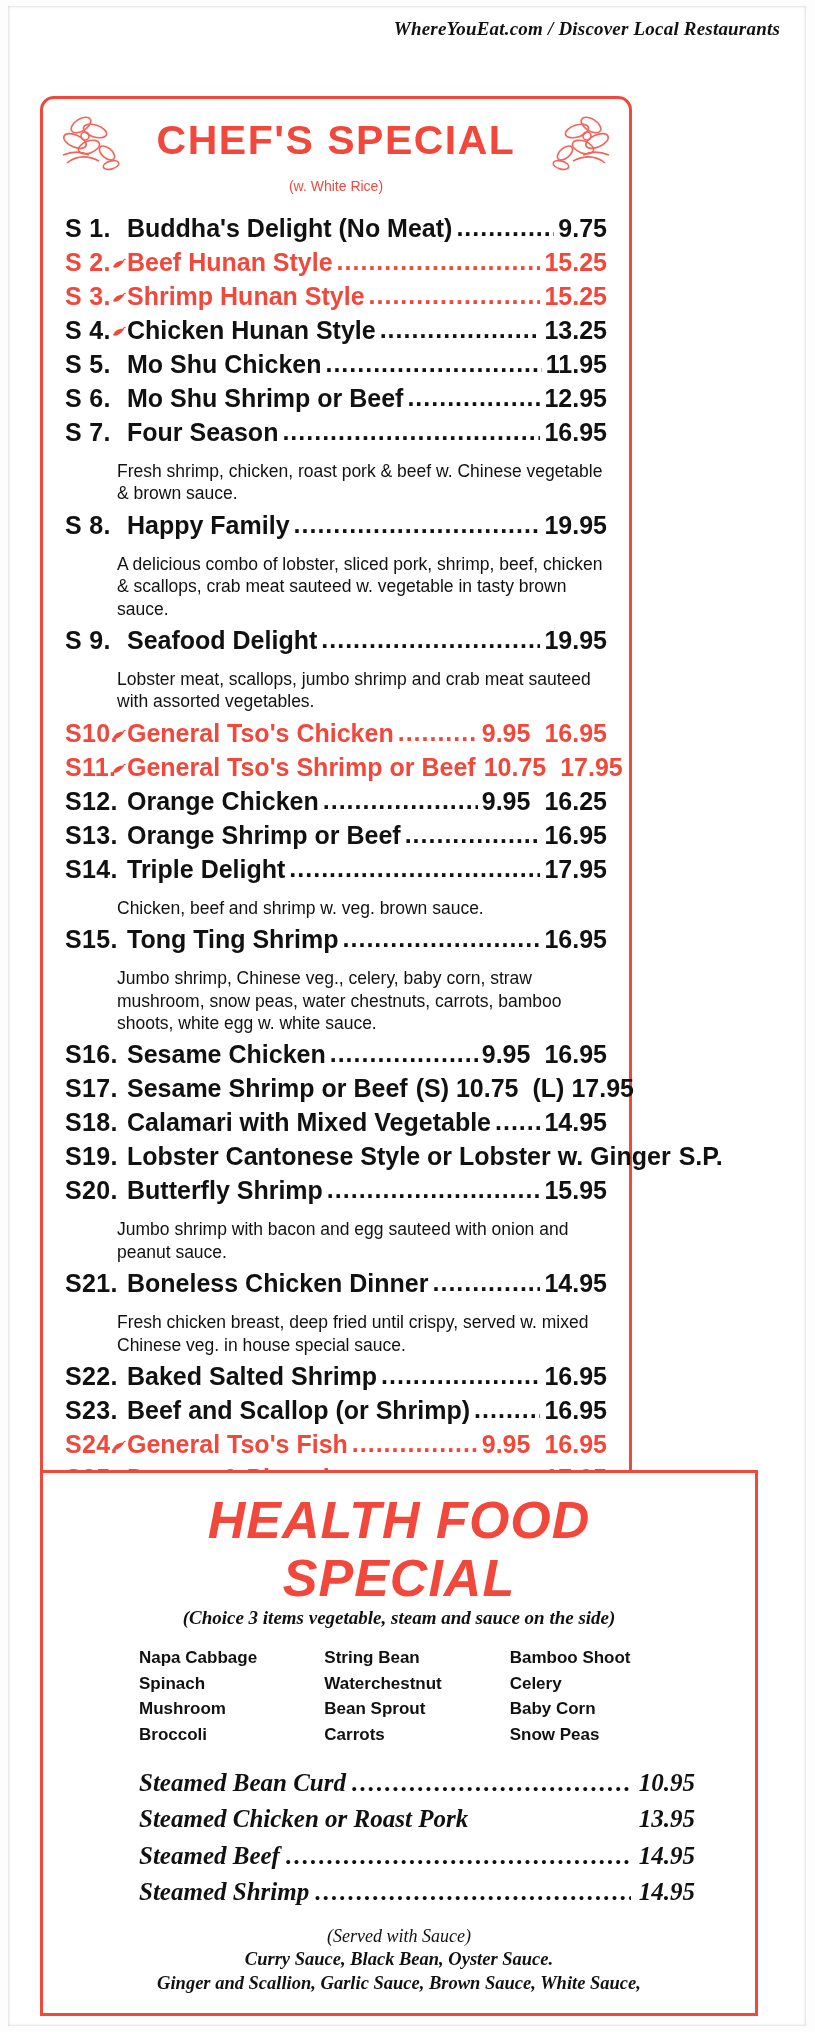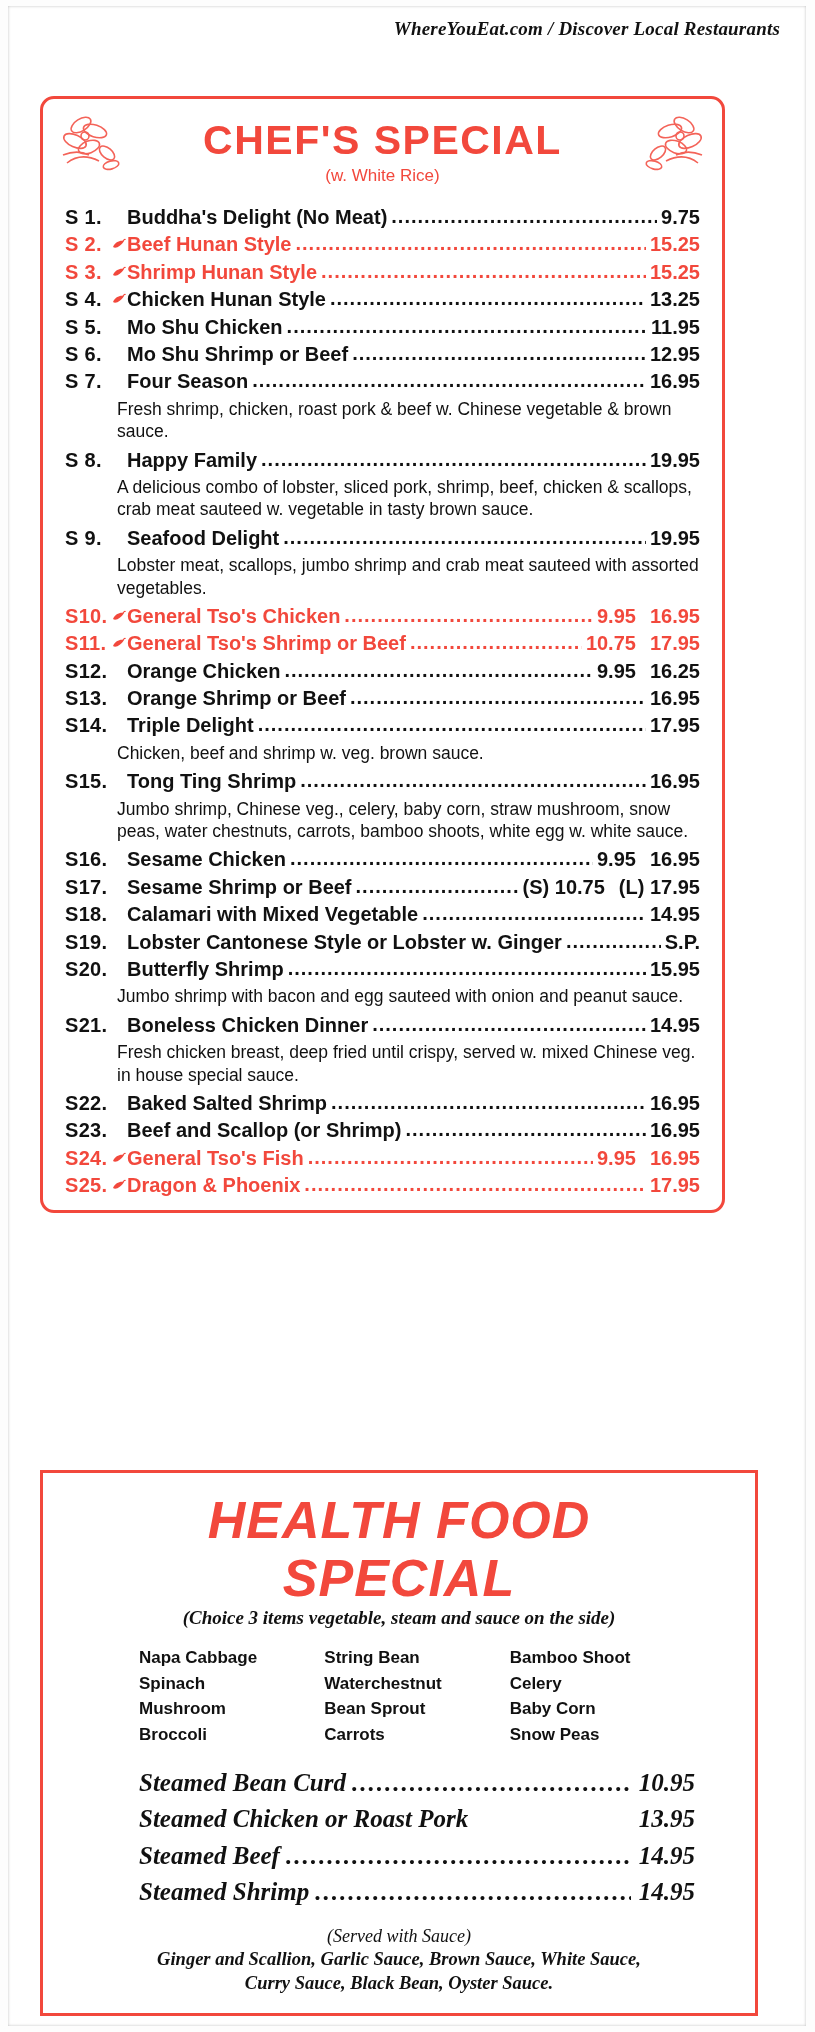--- a/index.html
+++ b/index.html
@@ -43,21 +43,21 @@
     font-size: 19px;
     color: #111;
     letter-spacing: 0.2px;
   }
 
   
   .chef-box {
     position: absolute;
     left: 40px;
     top: 96px;
-    width: 685px;
+    width: 592px;
     border: 3px solid #f2483c;
     border-radius: 14px;
     box-sizing: border-box;
     background: #fff;
     padding: 14px 0 10px 0;
   }
   .chef-title-wrap {
     position: relative;
     text-align: center;
     padding: 6px 0 2px 0;
@@ -65,23 +65,23 @@
   .chef-title {
     font-family: "Liberation Sans", sans-serif;
     font-weight: bold;
     font-size: 41px;
     color: #f2483c;
     letter-spacing: 1.5px;
     margin: 0;
     line-height: 1.05;
   }
   .chef-sub {
-    font-size: 17px;
+    font-size: 14px;
     color: #f2483c;
-    margin-top: 4px;
+    margin-top: 16px;
     font-family: "Liberation Sans", sans-serif;
   }
   .floral {
     position: absolute;
     top: -2px;
     width: 64px;
     height: 62px;
     opacity: 0.85;
   }
   .floral.left { left: 16px; }
@@ -93,21 +93,21 @@
   }
   .item {
     display: block;
     margin-bottom: 1px;
   }
   .item-line {
     display: flex;
     align-items: baseline;
     font-family: "Liberation Sans", sans-serif;
     font-weight: bold;
-    font-size: 20px;
+    font-size: 25px;
     color: #111;
     line-height: 1.32;
     white-space: nowrap;
   }
   .item.red .item-line { color: #f2483c; }
   .num {
     width: 52px;
     flex: 0 0 52px;
     letter-spacing: 0.3px;
   }
@@ -143,21 +143,21 @@
     flex: 0 0 auto;
     padding-left: 14px;
     text-align: right;
   }
   .desc {
     font-family: "Liberation Sans", sans-serif;
     font-weight: normal;
     font-size: 17.5px;
     color: #111;
     line-height: 1.28;
-    margin: 3px 0 4px 52px;
+    margin: 11px 0 4px 52px;
   }
 
   
   .health-box {
     position: absolute;
     left: 40px;
     top: 1470px;
     width: 718px;
     border: 3px solid #f2483c;
     box-sizing: border-box;
@@ -592,16 +592,16 @@
           <span class="hprice">14.95</span>
         </div>
         <div class="hitem">
           <span class="hnm">Steamed Shrimp</span>
           <span class="hdots">................................................................................</span>
           <span class="hprice">14.95</span>
         </div>
       </div>
 
     <div class="sauce-head">(Served with Sauce)</div>
+    <div class="sauce-line">Curry Sauce, Black Bean, Oyster Sauce.</div>
     <div class="sauce-line">Ginger and Scallion, Garlic Sauce, Brown Sauce, White Sauce,</div>
-    <div class="sauce-line">Curry Sauce, Black Bean, Oyster Sauce.</div>
   </div>
 </div>
 
 </body></html>

